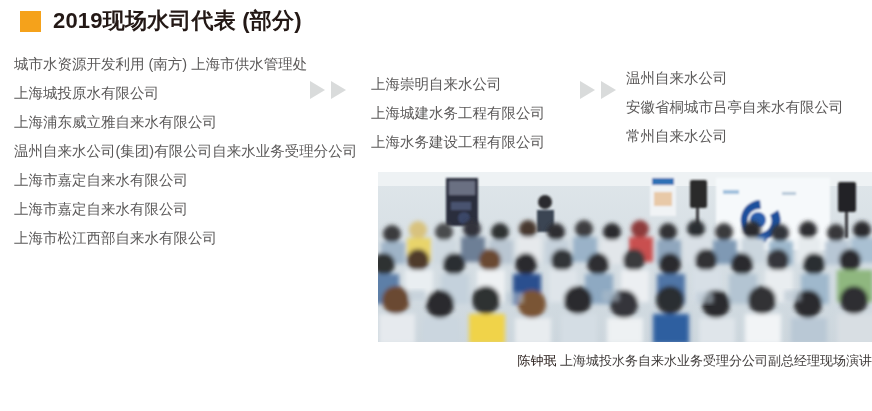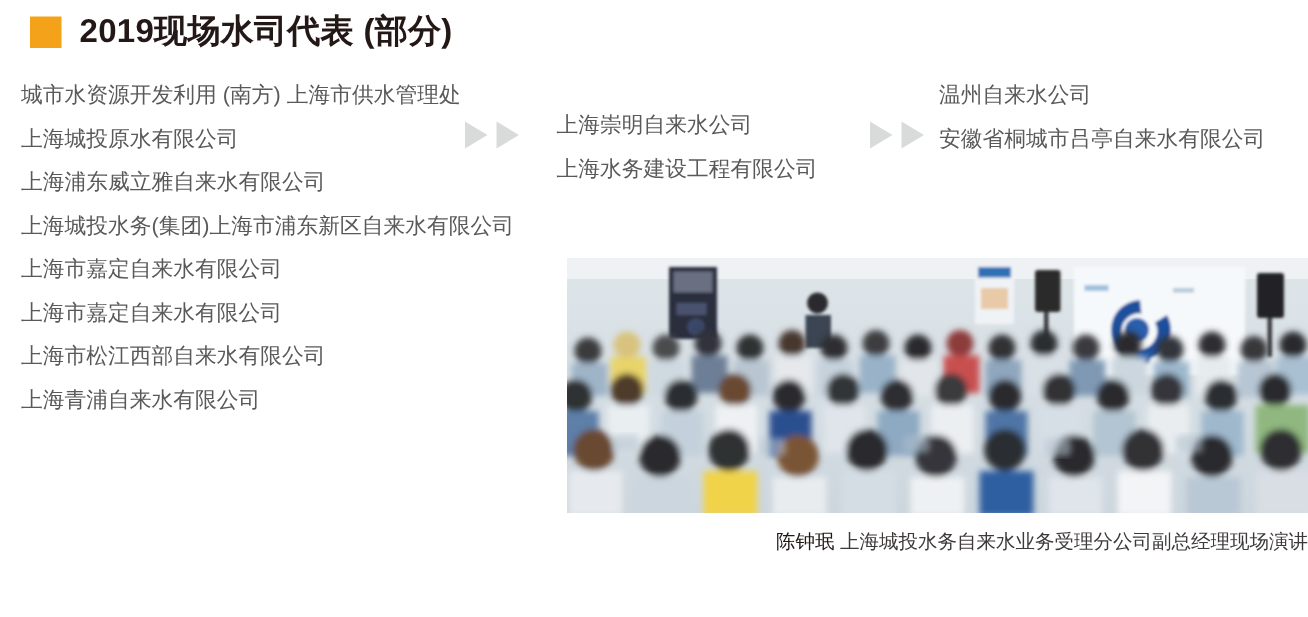--- a/index.html
+++ b/index.html
@@ -43,21 +43,21 @@
   
   .col {
     position: absolute;
     font-size: 14.5px;
     line-height: 29px;
     color: #5a5858;
     white-space: nowrap;
   }
   .col-1 { left: 14px;  top: 50px; }
   .col-2 { left: 371px; top: 50px; margin-top: 20px; }
-  .col-3 { left: 626px; top: 50px; }
+  .col-3 { left: 626px; top: 64px; }
   .col .item { height: 29px; }
 
   
   .arrows {
     position: absolute;
     display: flex;
     gap: 6px;
     align-items: center;
   }
   .arrows-1 { left: 310px; top: 81px; }
@@ -103,45 +103,46 @@
 
 <div class="title-row">
   <div class="title-bullet"></div>
   <div class="title-text">2019现场水司代表 (部分)</div>
 </div>
 
 <div class="col col-1">
   <div class="item">城市水资源开发利用 (南方) 上海市供水管理处</div>
   <div class="item">上海城投原水有限公司</div>
   <div class="item">上海浦东威立雅自来水有限公司</div>
-  <div class="item">上海城投水务(集团)上海市浦东新区自来水有限公司</div>
+  <div class="item">温州自来水公司(集团)有限公司自来水业务受理分公司</div>
   <div class="item">上海市嘉定自来水有限公司</div>
   <div class="item">上海市嘉定自来水有限公司</div>
   <div class="item">上海市松江西部自来水有限公司</div>
-  <div class="item">上海青浦自来水有限公司</div>
 </div>
 
 <div class="arrows arrows-1">
   <span class="tri"></span>
   <span class="tri"></span>
 </div>
 
 <div class="col col-2">
   <div class="item">上海崇明自来水公司</div>
+  <div class="item">上海城建水务工程有限公司</div>
   <div class="item">上海水务建设工程有限公司</div>
 </div>
 
 <div class="arrows arrows-2">
   <span class="tri"></span>
   <span class="tri"></span>
 </div>
 
 <div class="col col-3">
   <div class="item">温州自来水公司</div>
   <div class="item">安徽省桐城市吕亭自来水有限公司</div>
+  <div class="item">常州自来水公司</div>
 </div>
 
 <div class="photo">
   <svg width="494" height="170" viewBox="0 0 494 170" xmlns="http://www.w3.org/2000/svg">
     <defs>
       <linearGradient id="wallg" x1="0" y1="0" x2="0" y2="1">
         <stop offset="0%" stop-color="#dfe6ea"></stop>
         <stop offset="100%" stop-color="#ccd6dd"></stop>
       </linearGradient>
       <filter id="blur1">

